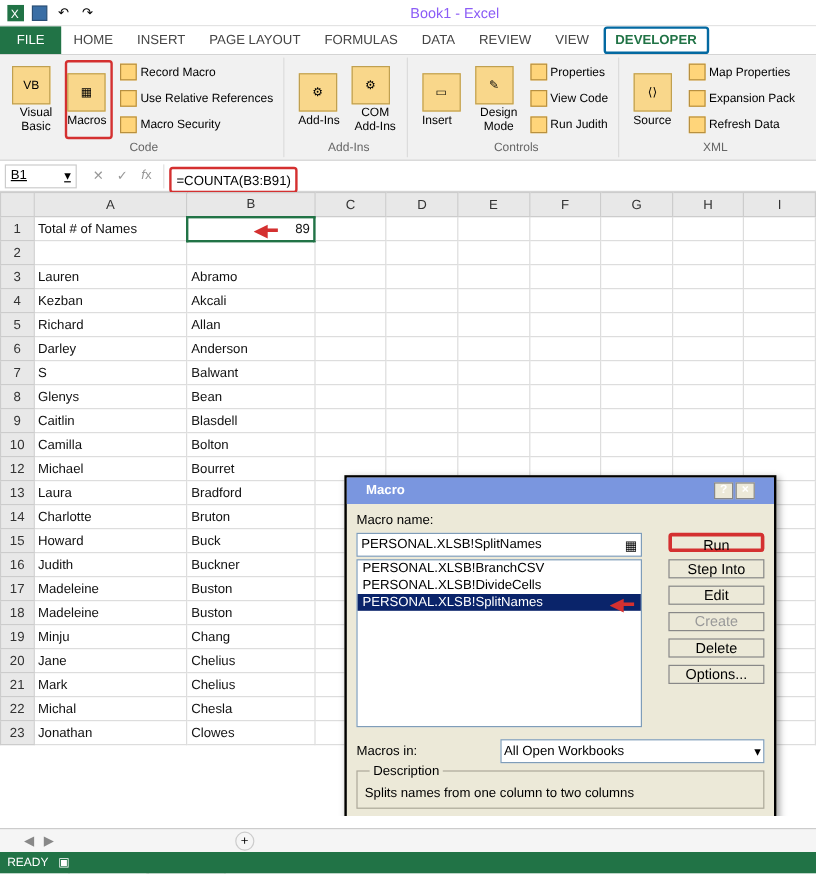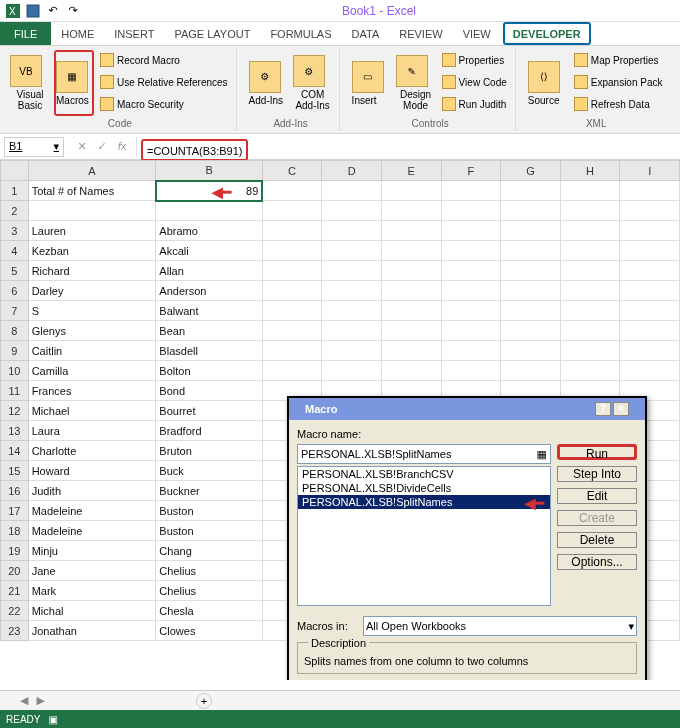--- a/index.html
+++ b/index.html
@@ -41,31 +41,31 @@
 .col-a { width: 120px; } .col-b { width: 100px; }
 .col-n { width: 56px; }
 .selcell { border: 2px solid #217346 !important; text-align: right; }
 .arrow-red { color: #d43030; font-weight: bold; font-size: 14px; }
 
 .dialog { position: absolute; left: 287px; top: 236px; width: 360px; height: 380px; background: #ece9d8; border: 2px solid #000; box-shadow: 2px 2px 6px rgba(0,0,0,0.4); }
 .dlg-title { background: #7a96df; color: #fff; height: 22px; display: flex; align-items: center; justify-content: space-between; padding: 0 16px; font-size: 11px; font-weight: bold; }
 .dlg-close { display: flex; gap: 2px; }
 .dlg-close span { width: 16px; height: 14px; background: #ece9d8; border: 1px solid #888; text-align: center; line-height: 12px; font-size: 10px; cursor: pointer; }
 .dlg-body { padding: 8px; font-size: 11px; }
-.dlg-row { display: flex; gap: 6px; }
+.dlg-row { display: flex; gap: 22px; }
 .dlg-left { flex: 1; }
 .dlg-right { width: 80px; display: flex; flex-direction: column; gap: 6px; }
 .dlg-btn { height: 16px; border: 1px solid #888; background: #ece9d8; cursor: pointer; font-size: 12px; }
 .dlg-btn.run { border: 3px solid #d43030; border-radius: 3px; }
 .dlg-btn.disabled { color: #999; cursor: default; }
 .dlg-input { width: 100%; height: 20px; border: 1px solid #7f9db9; background: #fff; padding: 1px 3px; display: flex; align-items: center; justify-content: space-between; }
 .dlg-list { width: 100%; height: 140px; border: 1px solid #7f9db9; background: #fff; margin-top: 2px; }
 .dlg-list div { padding: 1px 4px; }
 .dlg-list .sel { background: #0a246a; color: #fff; position: relative; }
-.dlg-select { height: 20px; border: 1px solid #7f9db9; background: #fff; padding: 0 2px; display: flex; align-items: center; justify-content: space-between; flex: 1; }
+.dlg-select { height: 20px; border: 1px solid #7f9db9; background: #fff; padding: 0 2px; display: flex; align-items: center; justify-content: space-between; flex: 1; margin-left: 38px; }
 .fieldset { border: 1px solid #aca899; padding: 6px; margin-top: 6px; }
 .fieldset-label { background: #ece9d8; padding: 0 3px; position: relative; top: -12px; left: 4px; display: inline-block; }
 
 .sheettabs { position: absolute; bottom: 18px; left: 0; right: 0; height: 20px; border-top: 1px solid #ccc; display: flex; align-items: center; background: #f5f5f5; font-size: 11px; padding-left: 20px; gap: 0; }
 .sheettab { padding: 2px 14px; border: 1px solid #ccc; background: #eee; cursor: pointer; margin-top: 46px; }
 .sheettab.active { background: #fff; border-bottom-color: #fff; font-weight: 600; color: #217346; }
 .addsheet { width: 16px; height: 16px; border: 1px solid #ccc; border-radius: 8px; margin-left: 8px; text-align: center; line-height: 14px; cursor: pointer; }
 
 .statusbar { position: absolute; bottom: 0; left: 0; right: 0; height: 18px; background: #217346; color: #fff; display: flex; align-items: center; padding: 0 6px; font-size: 10px; }
 </style>
@@ -352,32 +352,20 @@
           <td>Bolton</td>
           <td></td>
           <td></td>
           <td></td>
           <td></td>
           <td></td>
           <td></td>
           <td></td>
         </tr>
         <tr>
-          <th class="rowh">11</th>
-          <td>Frances</td>
-          <td>Bond</td>
-          <td></td>
-          <td></td>
-          <td></td>
-          <td></td>
-          <td></td>
-          <td></td>
-          <td></td>
-        </tr>
-        <tr>
           <th class="rowh">12</th>
           <td>Michael</td>
           <td>Bourret</td>
           <td></td>
           <td></td>
           <td></td>
           <td></td>
           <td></td>
           <td></td>
           <td></td>

